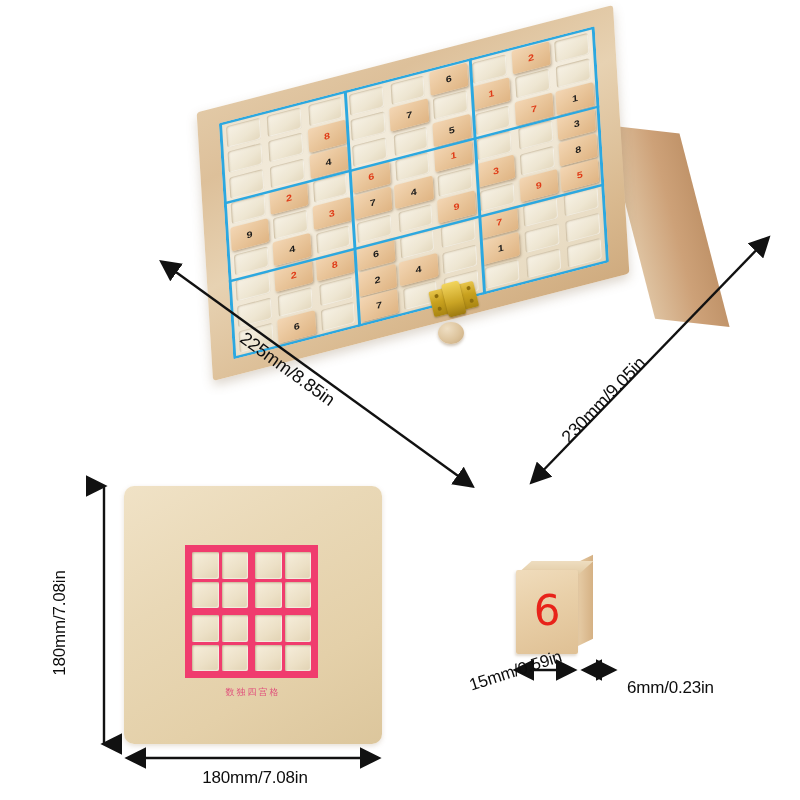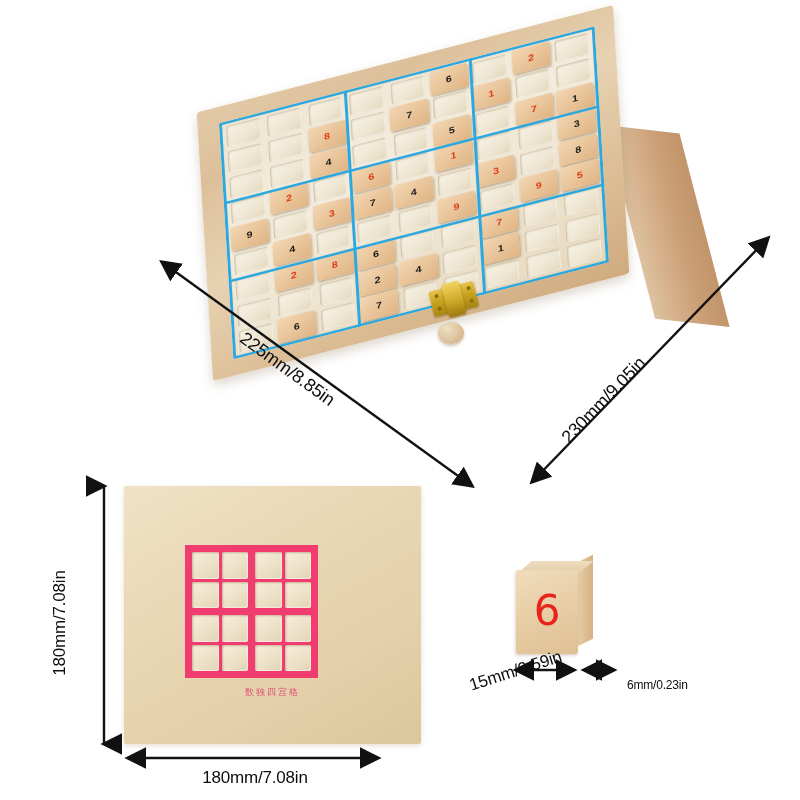--- a/index.html
+++ b/index.html
@@ -131,23 +131,23 @@
   }
   .knob{
     position:absolute;left:288px;top:312px;width:26px;height:22px;
     background:radial-gradient(ellipse at 35% 30%,#efdfc4 0%,#ddc49d 55%,#c7a87c 100%);
     border-radius:50% 50% 50% 50%;
     box-shadow:0 2px 3px rgba(120,90,50,.35);
   }
 
   
   #board2{
-    position:absolute;left:124px;top:486px;width:297px;height:258px;
+    position:absolute;left:124px;top:486px;width:258px;height:258px;
     background:linear-gradient(150deg,#f0e2c6 0%,#e9d8b6 35%,#e4d0a9 70%,#dcc69c 100%);
-    border-radius:2px;
+    border-radius:10px;
     box-shadow:0 2px 5px rgba(140,110,70,.22);
   }
   .pinkgrid{
     position:absolute;left:61px;top:59px;width:133px;height:133px;
     background:#f03c6e;
     display:grid;
     grid-template-columns:1fr 1fr;
     grid-template-rows:1fr 1fr;
     gap:7px;
     padding:7px;
@@ -598,15 +598,15 @@
   </div>
 
   <svg class="abs" style="left:506px;top:660px;width:80px;height:20px;overflow:visible">
     <line x1="10" y1="10" x2="68" y2="10" stroke="#111" stroke-width="2.4" marker-start="url(#ahL)" marker-end="url(#ahR)"></line>
   </svg>
   <div class="dimtext abs" style="left:470px;top:676px;font-size:17px;transform:rotate(-18deg);transform-origin:0 50%;">15mm/0.59in</div>
 
   <svg class="abs" style="left:578px;top:660px;width:46px;height:20px;overflow:visible">
     <line x1="6" y1="10" x2="36" y2="10" stroke="#111" stroke-width="2.4" marker-start="url(#ahL)" marker-end="url(#ahR)"></line>
   </svg>
-  <div class="dimtext abs" style="left:627px;top:678px;font-size:12px;">6mm/0.23in</div>
+  <div class="dimtext abs" style="left:627px;top:678px;font-size:17px;">6mm/0.23in</div>
 
 </div>
 
 </body></html>

